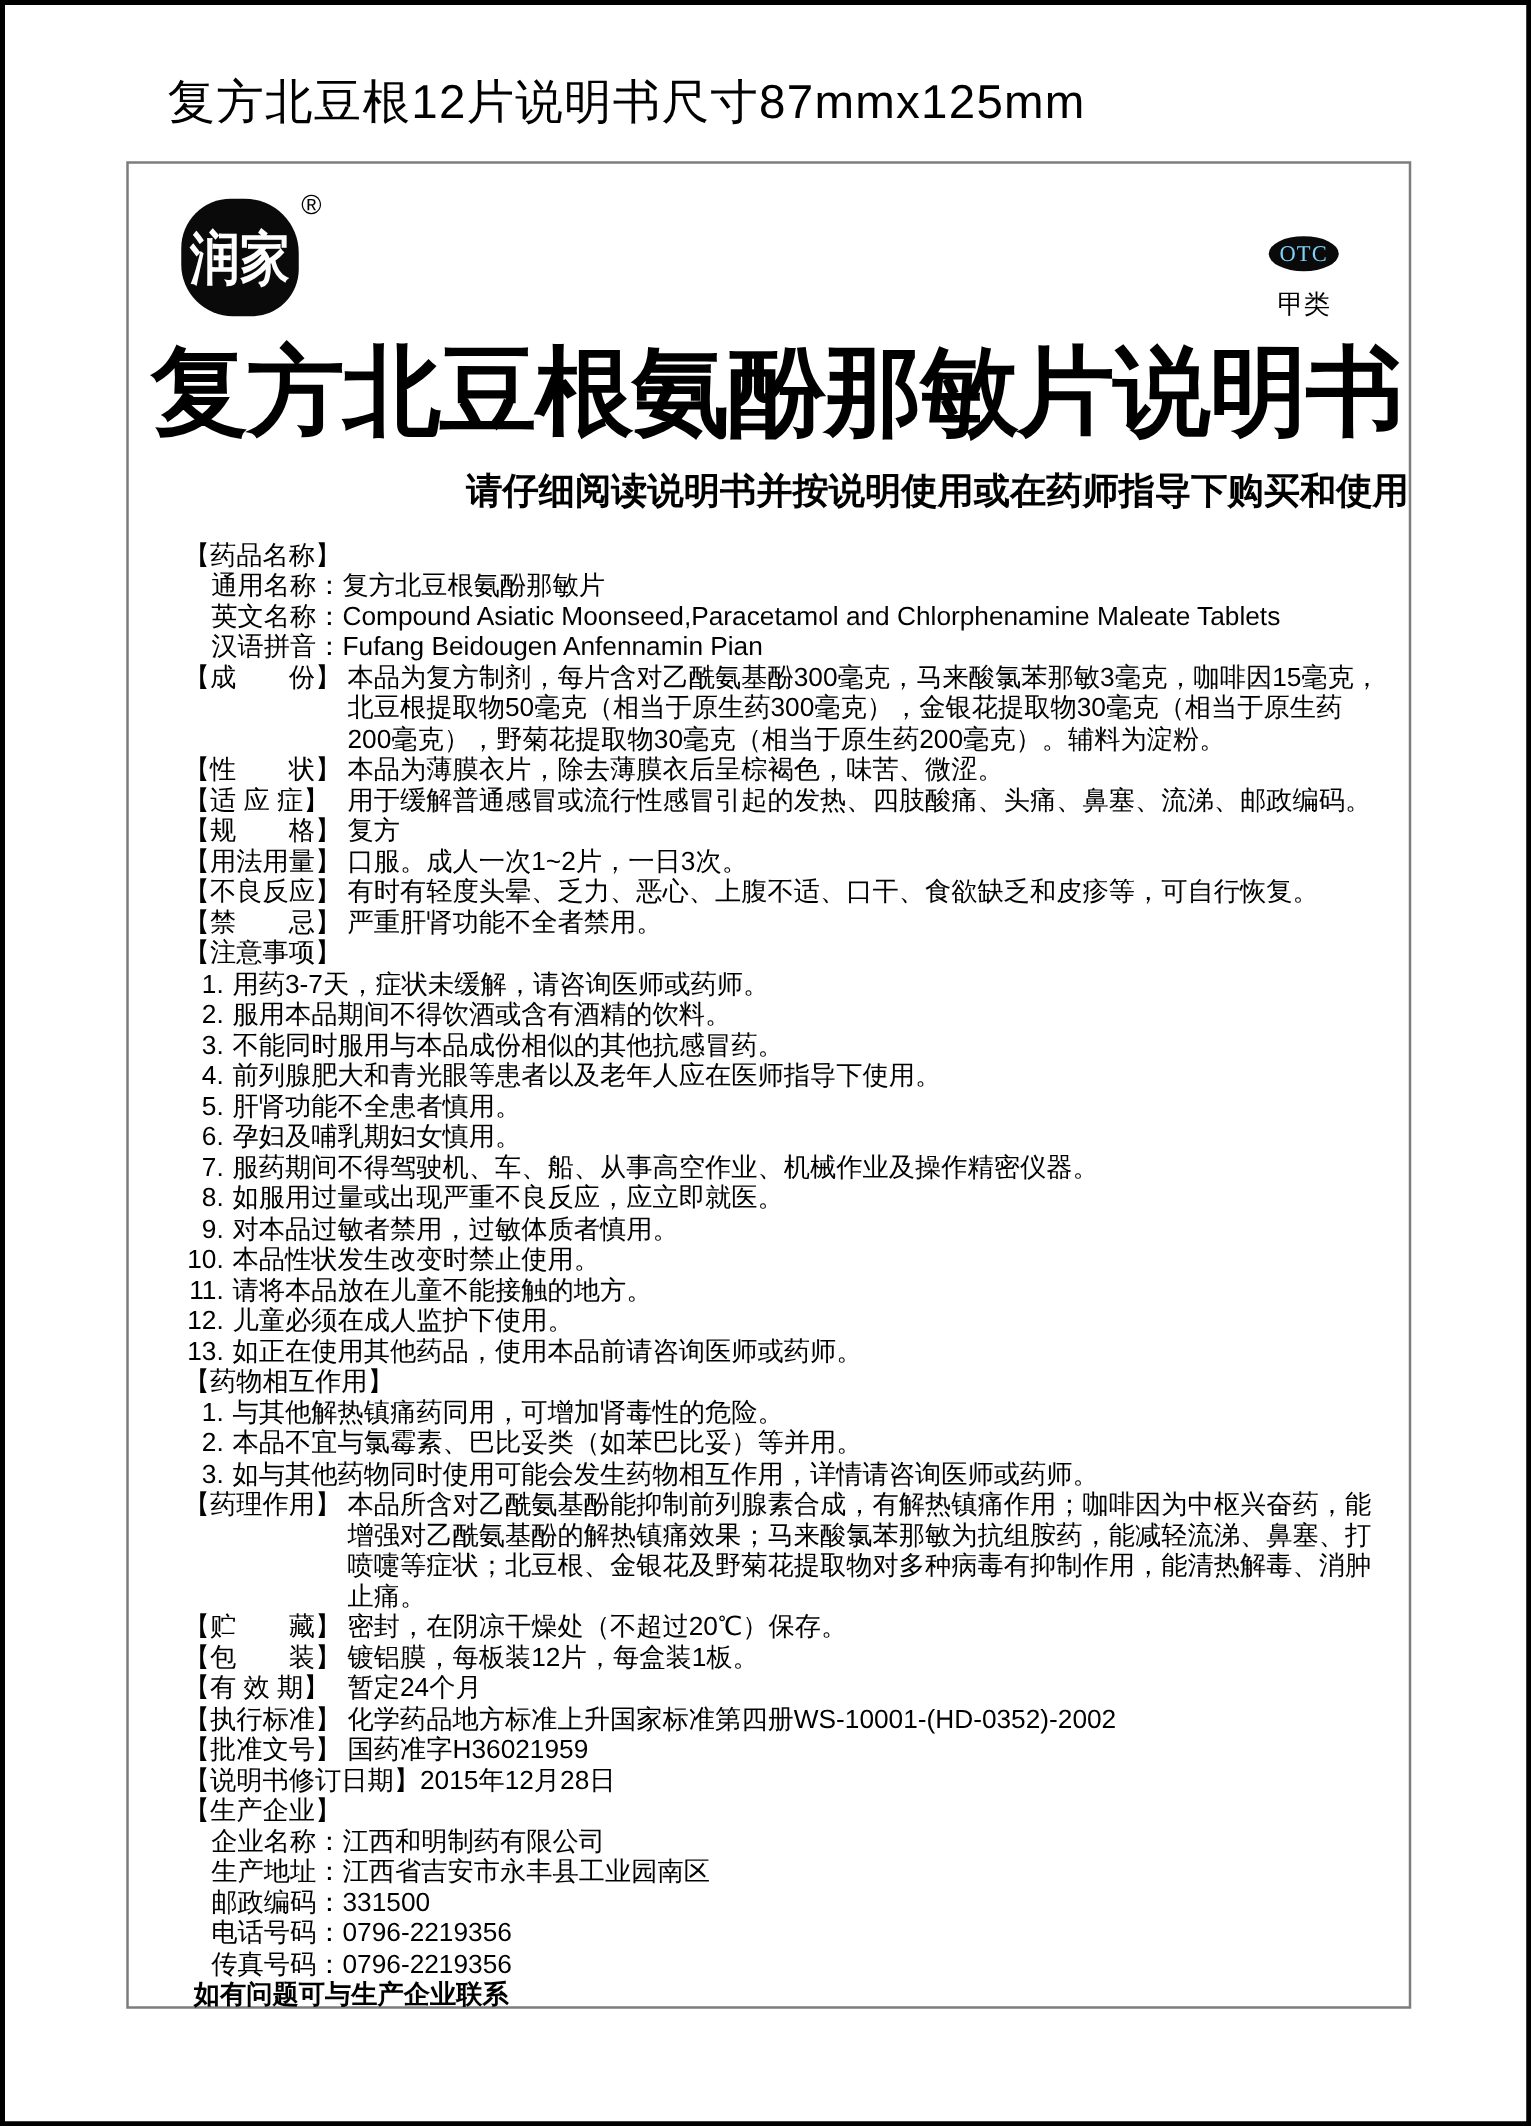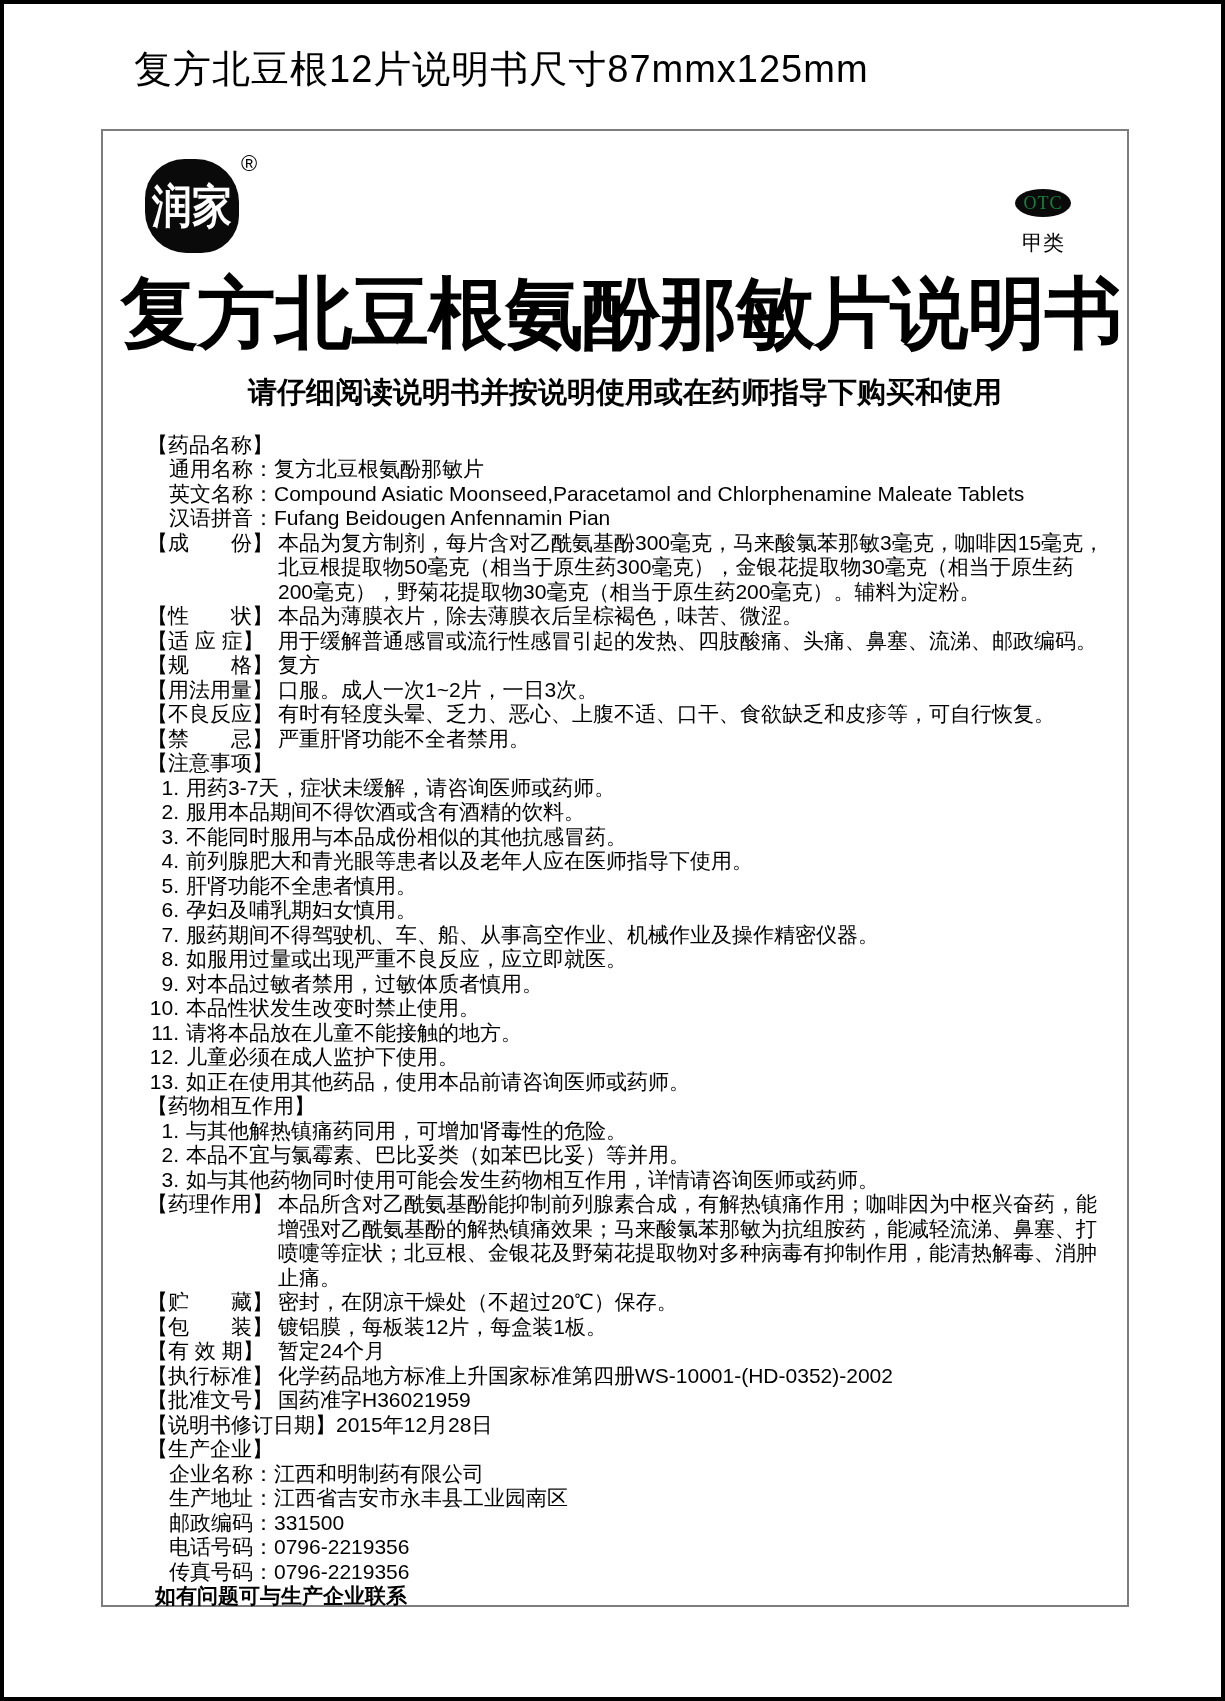--- a/index.html
+++ b/index.html
@@ -7,21 +7,21 @@
     position: relative;
     width: 1225px; height: 1701px;
     box-sizing: border-box;
     background: #ffffff;
     border: 4px solid #000000;
     overflow: hidden;
     font-family: "Liberation Sans", sans-serif;
     color: #000000;
   }
   .doc-header {
-    position: absolute; left: 130px; top: 40px;
+    position: absolute; left: 130px; top: 52px;
     font-size: 38px; letter-spacing: 1px; white-space: nowrap;
   }
   .insert {
     position: absolute; left: 97px; top: 125px;
     width: 1028px; height: 1478px;
     box-sizing: border-box;
     border: 2px solid #7d7d7d;
     background: #ffffff;
   }
   
@@ -34,35 +34,35 @@
   }
   .brand-logo .logo-text {
     color: #ffffff; font-size: 40px; font-weight: bold; letter-spacing: 0px;
     transform: scaleY(1.15);
   }
   .reg-mark { position: absolute; left: 138px; top: 20px; font-size: 22px; }
   
   .otc-wrap { position: absolute; right: 56px; top: 58px; text-align: center; }
   .otc-ellipse {
     width: 56px; height: 28px; background: #0a0a0a; border-radius: 50%;
-    color: #15803d; font-family: "Liberation Serif", serif;
+    color: #7dd3fc; font-family: "Liberation Serif", serif;
     font-size: 18px; line-height: 28px; text-align: center; letter-spacing: 1px;
   }
   .otc-class { font-size: 21px; font-weight: normal; margin-top: 12px; }
 
   .main-title {
     padding-top: 138px;
     text-align: center;
     font-size: 78px; font-weight: 600;
     line-height: 1.15; white-space: nowrap;
     letter-spacing: -1px;
     padding-left: 12px;
   }
   .sub-title {
-    text-align: center; font-weight: bold; font-size: 29px; margin-top: 14px; padding-left: 20px;
+    text-align: right; font-weight: bold; font-size: 29px; margin-top: 14px; padding-left: 20px;
   }
 
   .body {
     margin: 20px 22px 0 44px;
     font-size: 21px; line-height: 24.5px;
   }
   .sec-head { font-size: 21px; }
   .bold { font-weight: normal; }
   .kv-row { display: flex; padding-left: 22px; }
   .kv-label { flex-shrink: 0; }

